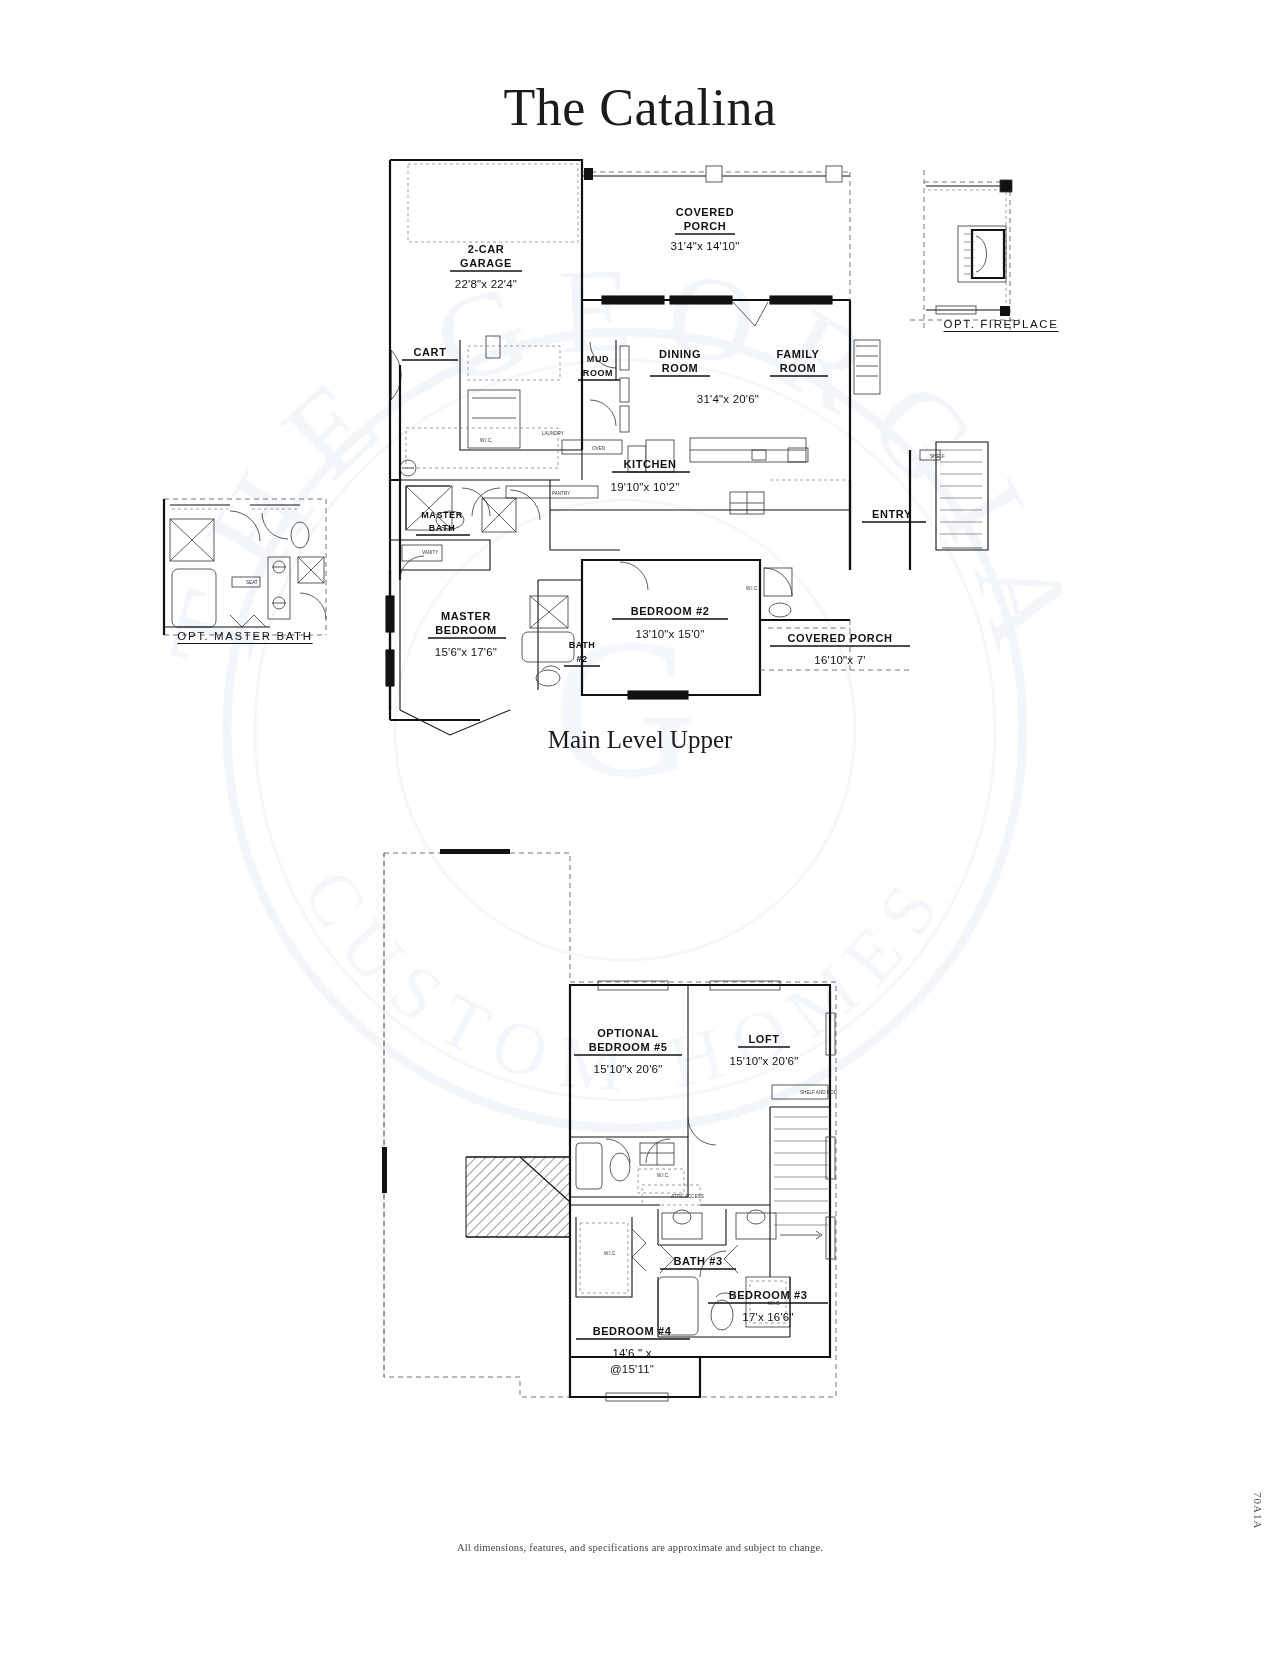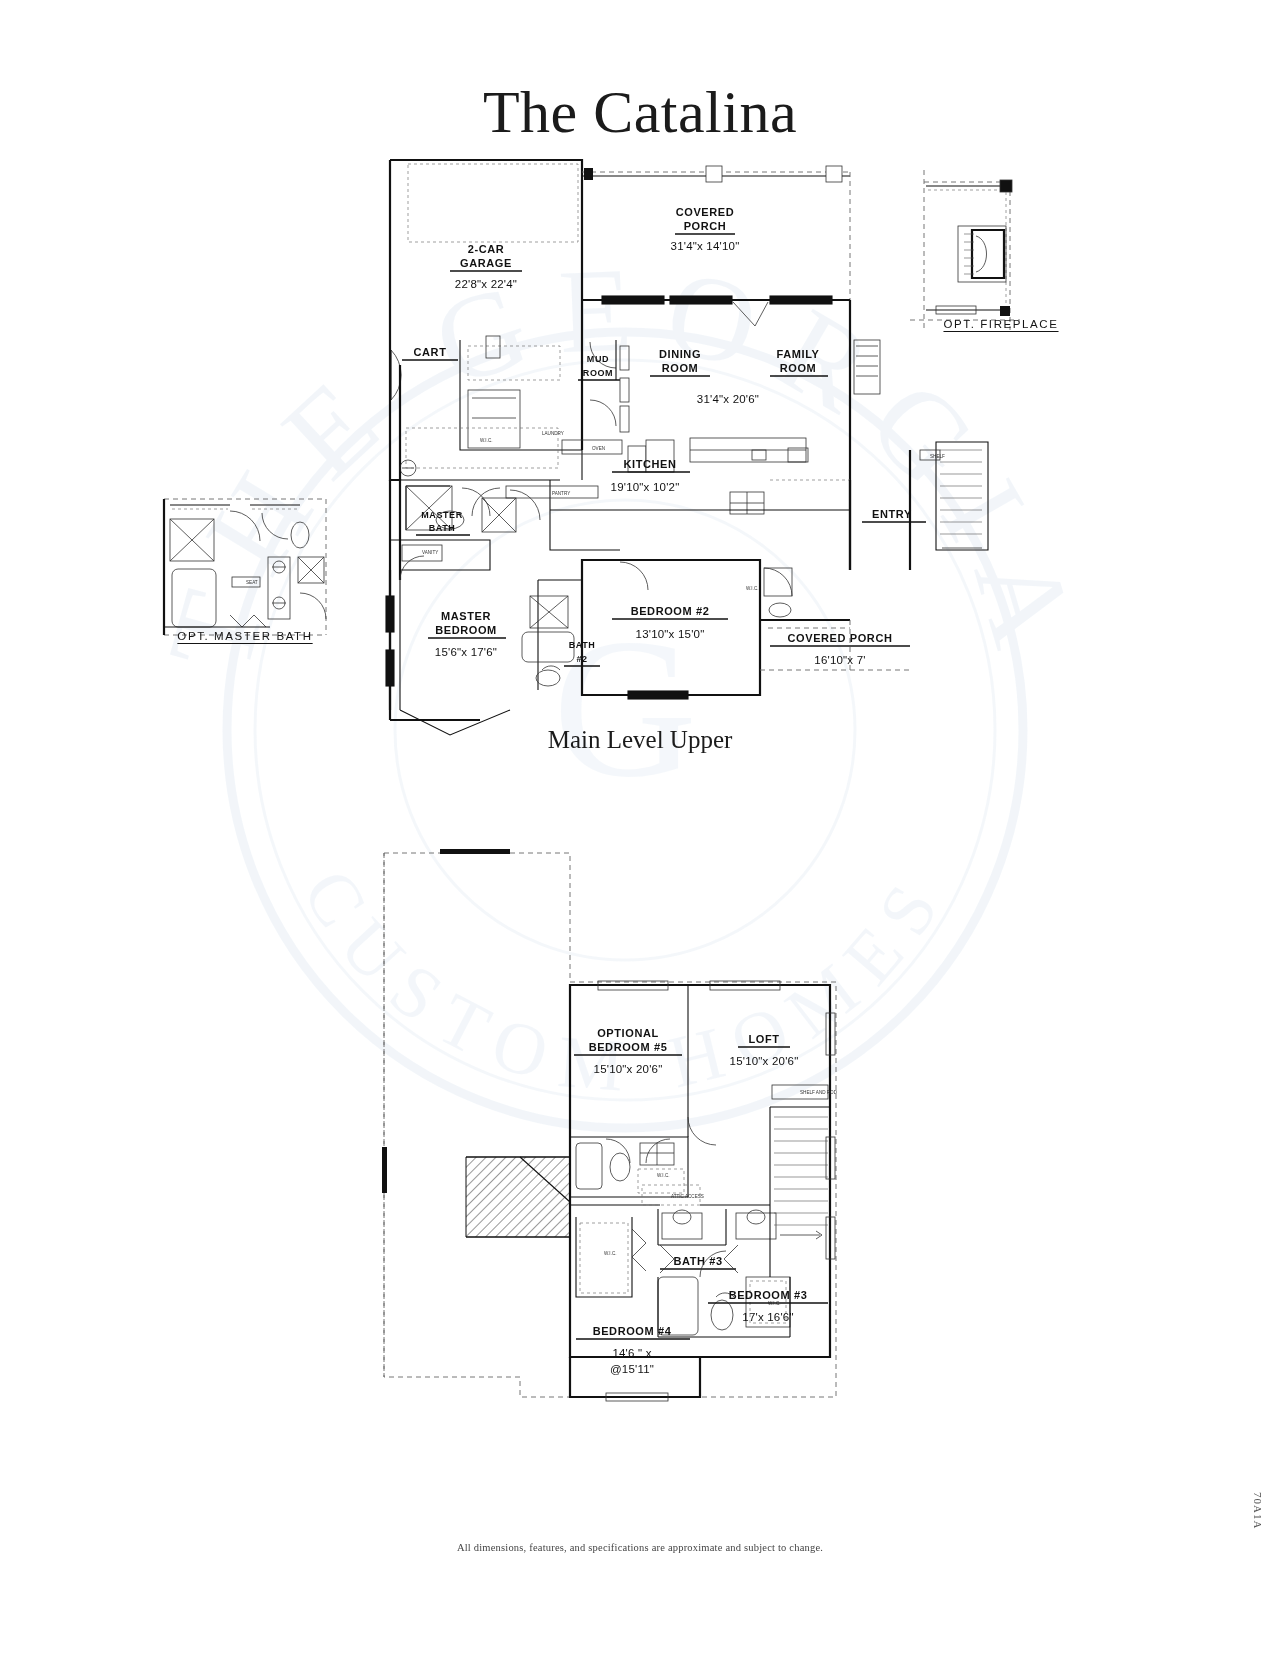--- a/index.html
+++ b/index.html
@@ -17,21 +17,21 @@
     position:absolute;left:125px;top:230px;width:1000px;height:1000px;
     opacity:.30;pointer-events:none;
   }
 
   
   .plan-title{
     position:absolute;width:100%;text-align:center;
     font-family:"Liberation Serif", serif;
     font-weight:400;color:#1b1b1b;
   }
-  #doc-title{top:78px;font-size:60px;letter-spacing:.5px;}
+  #doc-title{top:78px;font-size:52px;letter-spacing:.5px;}
   #main-caption{top:726px;font-size:25px;}
   #upper-caption{top:1392px;font-size:25px;}
 
   .disclaimer{
     position:absolute;top:1542px;width:100%;text-align:center;
     font-family:"Liberation Serif", serif;
     font-size:10.5px;color:#444;letter-spacing:.2px;
   }
   .page-code{
     position:absolute;right:16px;top:1492px;

